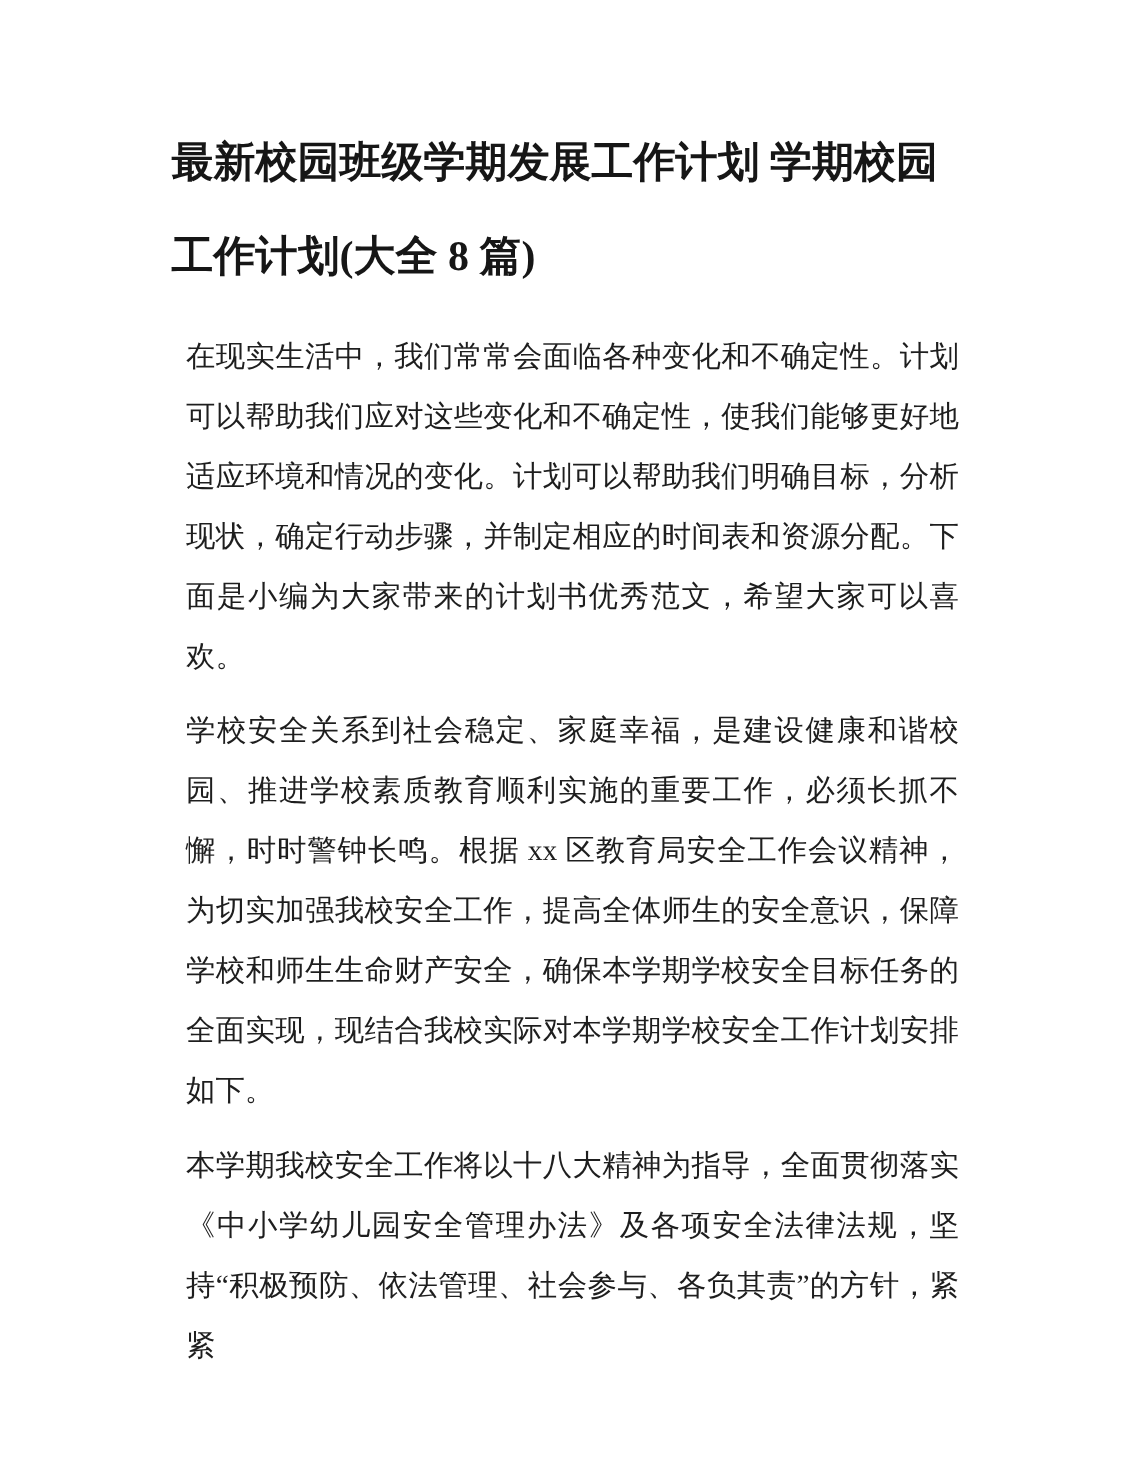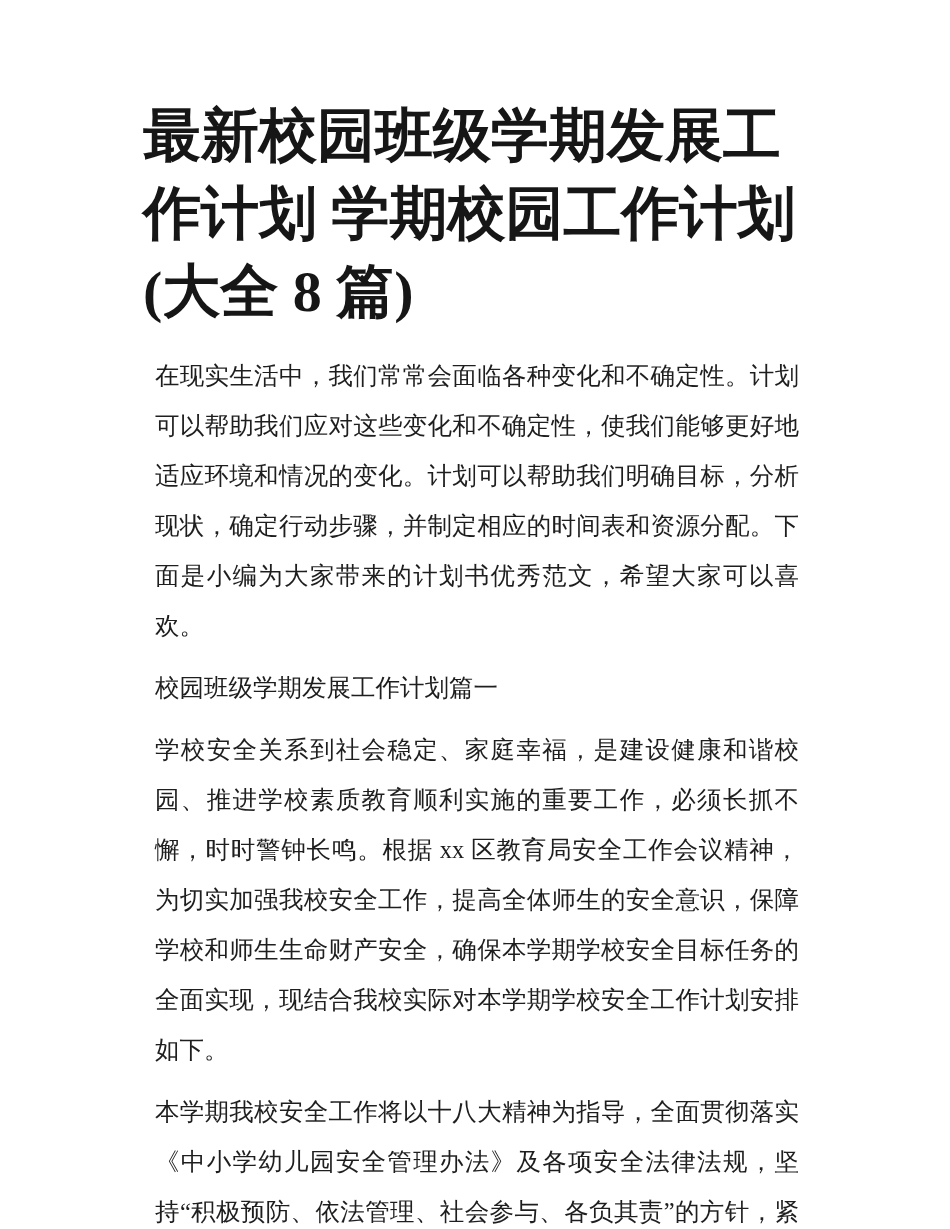--- a/index.html
+++ b/index.html
@@ -17,21 +17,21 @@
   .content {
     position: absolute;
     left: 143px;
     top: 97px;
     width: 668px;
   }
   .doc-title {
     margin: 0 12px 20px 0;
     font-family: "Liberation Serif", "DejaVu Serif", serif;
     font-weight: 700;
-    font-size: 58px;
+    font-size: 35px;
     line-height: 78px;
     color: #161616;
     text-align: left;
     word-break: break-all;
   }
   .para {
     margin: 12px;
     font-family: "Liberation Serif", "DejaVu Serif", serif;
     font-weight: 400;
     font-size: 24.5px;
@@ -41,17 +41,16 @@
     word-break: break-all;
   }
 </style>
 </head>
 <body>
 
 <div class="page">
   <div class="content">
     <h1 class="doc-title">最新校园班级学期发展工作计划 学期校园工作计划(大全 8 篇)</h1>
     <p class="para">在现实生活中，我们常常会面临各种变化和不确定性。计划可以帮助我们应对这些变化和不确定性，使我们能够更好地适应环境和情况的变化。计划可以帮助我们明确目标，分析现状，确定行动步骤，并制定相应的时间表和资源分配。下面是小编为大家带来的计划书优秀范文，希望大家可以喜欢。</p>
-    <p class="para">校园班级学期发展工作计划篇一</p>
     <p class="para">学校安全关系到社会稳定、家庭幸福，是建设健康和谐校园、推进学校素质教育顺利实施的重要工作，必须长抓不懈，时时警钟长鸣。根据 xx 区教育局安全工作会议精神，为切实加强我校安全工作，提高全体师生的安全意识，保障学校和师生生命财产安全，确保本学期学校安全目标任务的全面实现，现结合我校实际对本学期学校安全工作计划安排如下。</p>
     <p class="para">本学期我校安全工作将以十八大精神为指导，全面贯彻落实《中小学幼儿园安全管理办法》及各项安全法律法规，坚持“积极预防、依法管理、社会参与、各负其责”的方针，紧紧</p>
   </div>
 </div>
 
 </body></html>

